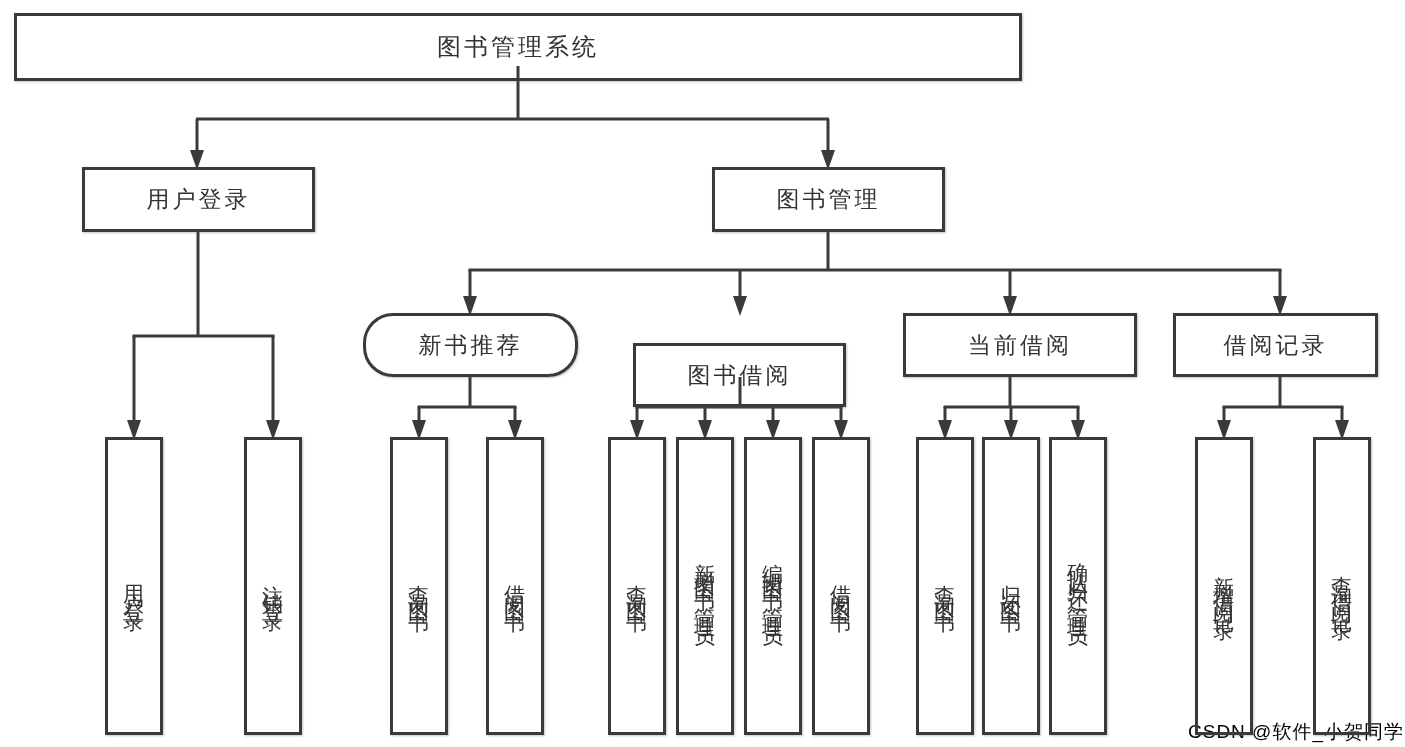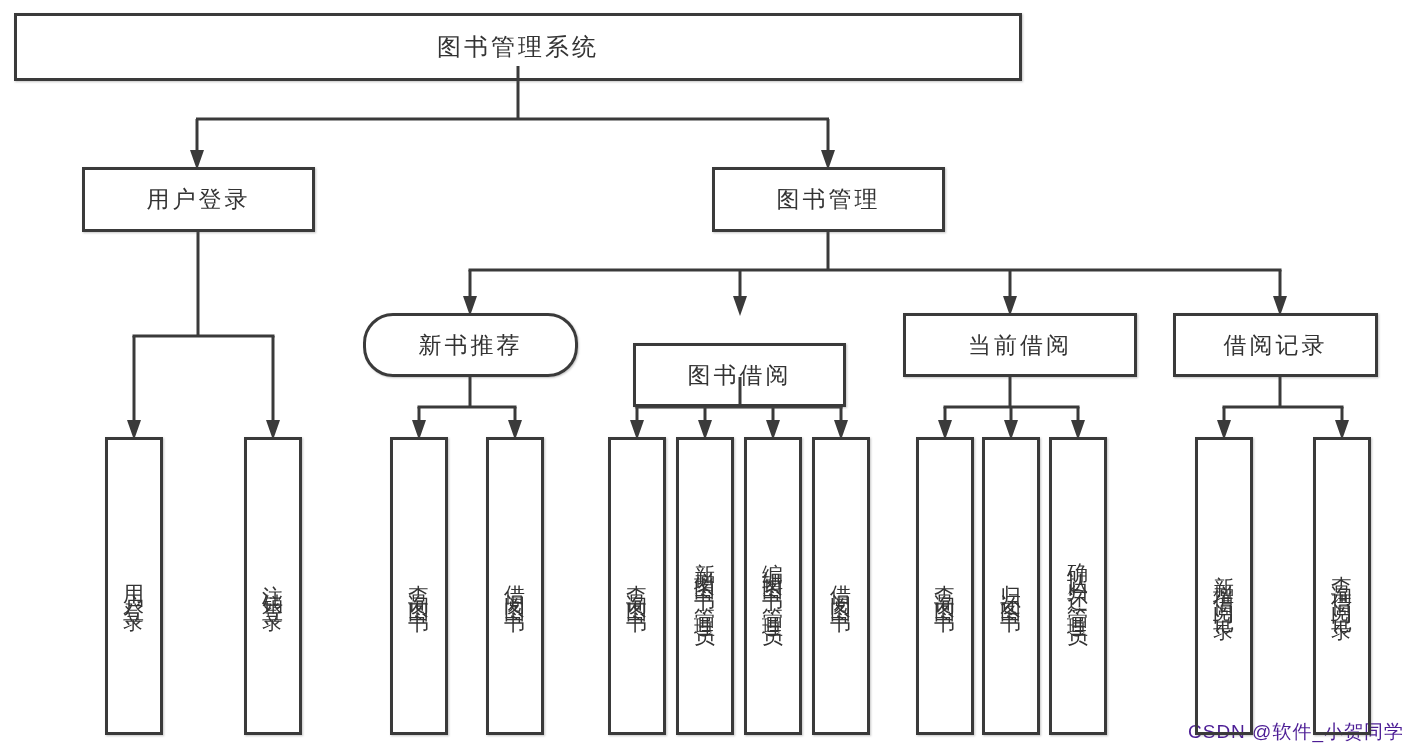--- a/index.html
+++ b/index.html
@@ -52,21 +52,21 @@
     font-size: 21px;
     letter-spacing: 9px;
     line-height: 1;
     white-space: nowrap;
   }
   .watermark {
     position: absolute;
     left: 1188px;
     top: 719px;
     font-size: 19px;
-    color: #4c1d95;
+    color: #000000;
     letter-spacing: 1px;
     z-index: 0;
     white-space: nowrap;
   }
 </style>
 </head>
 <body>
 
 <div class="canvas">
 

